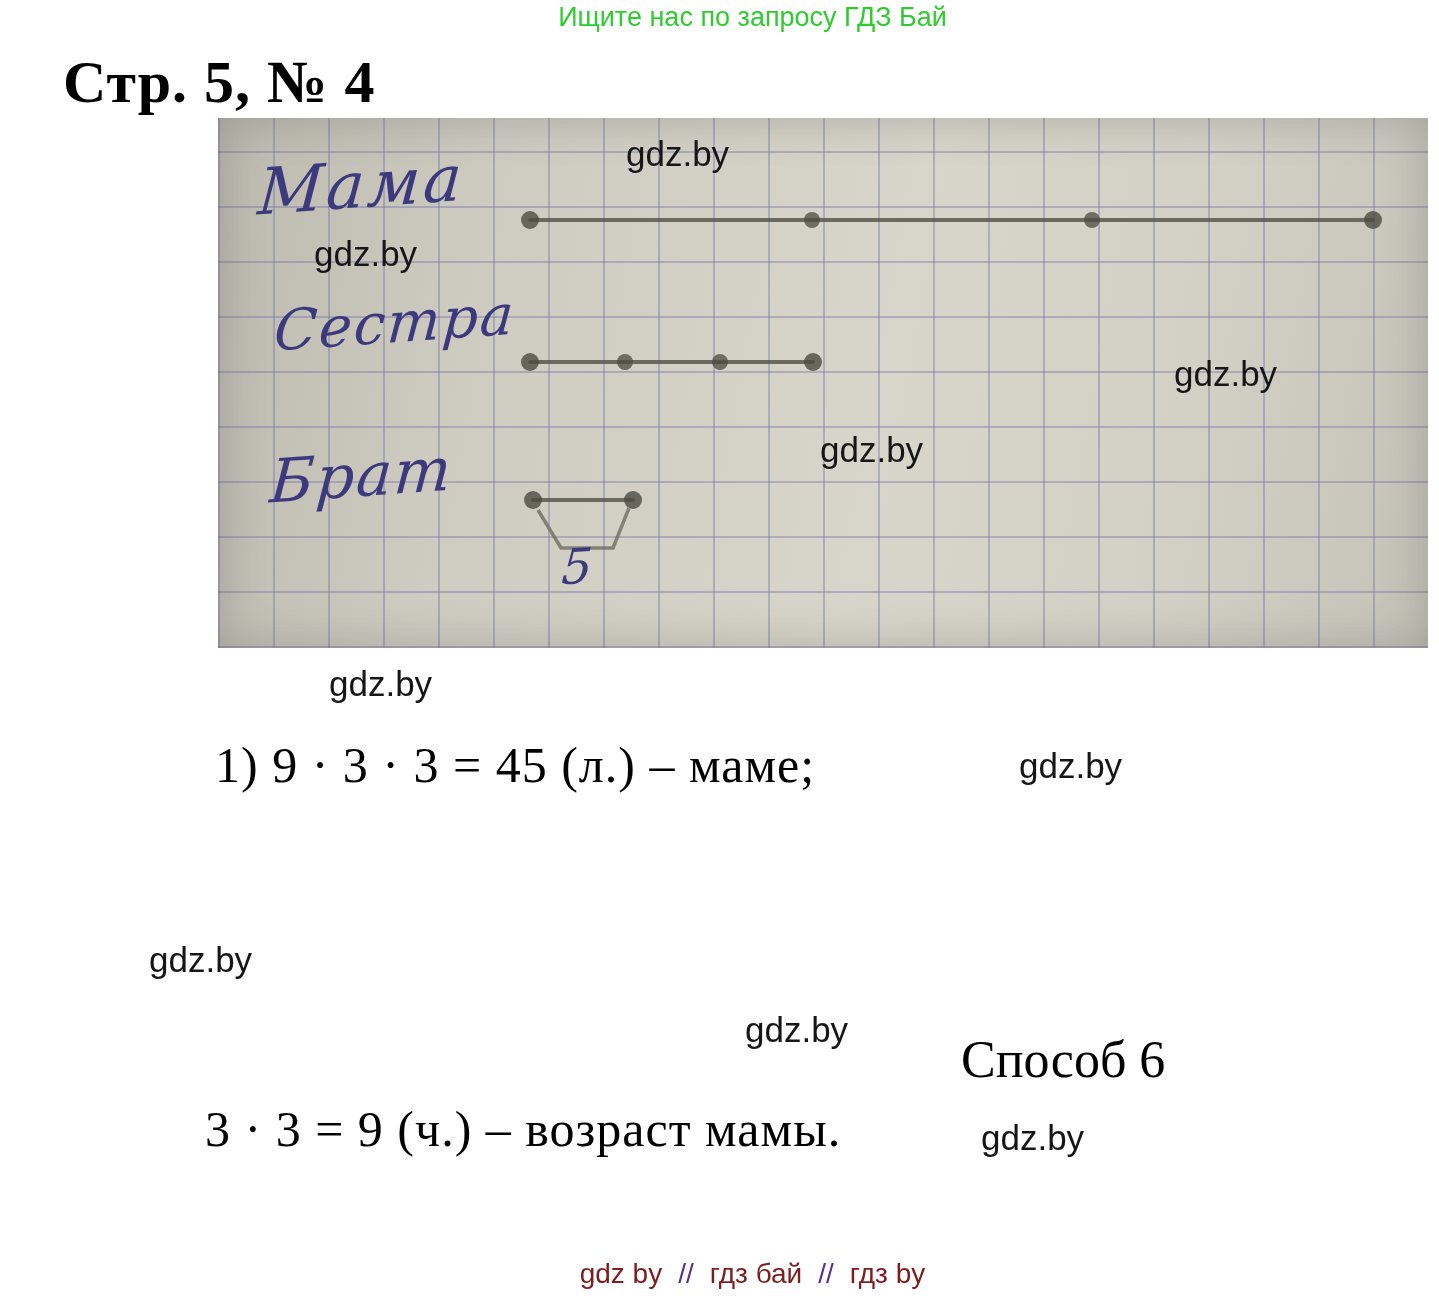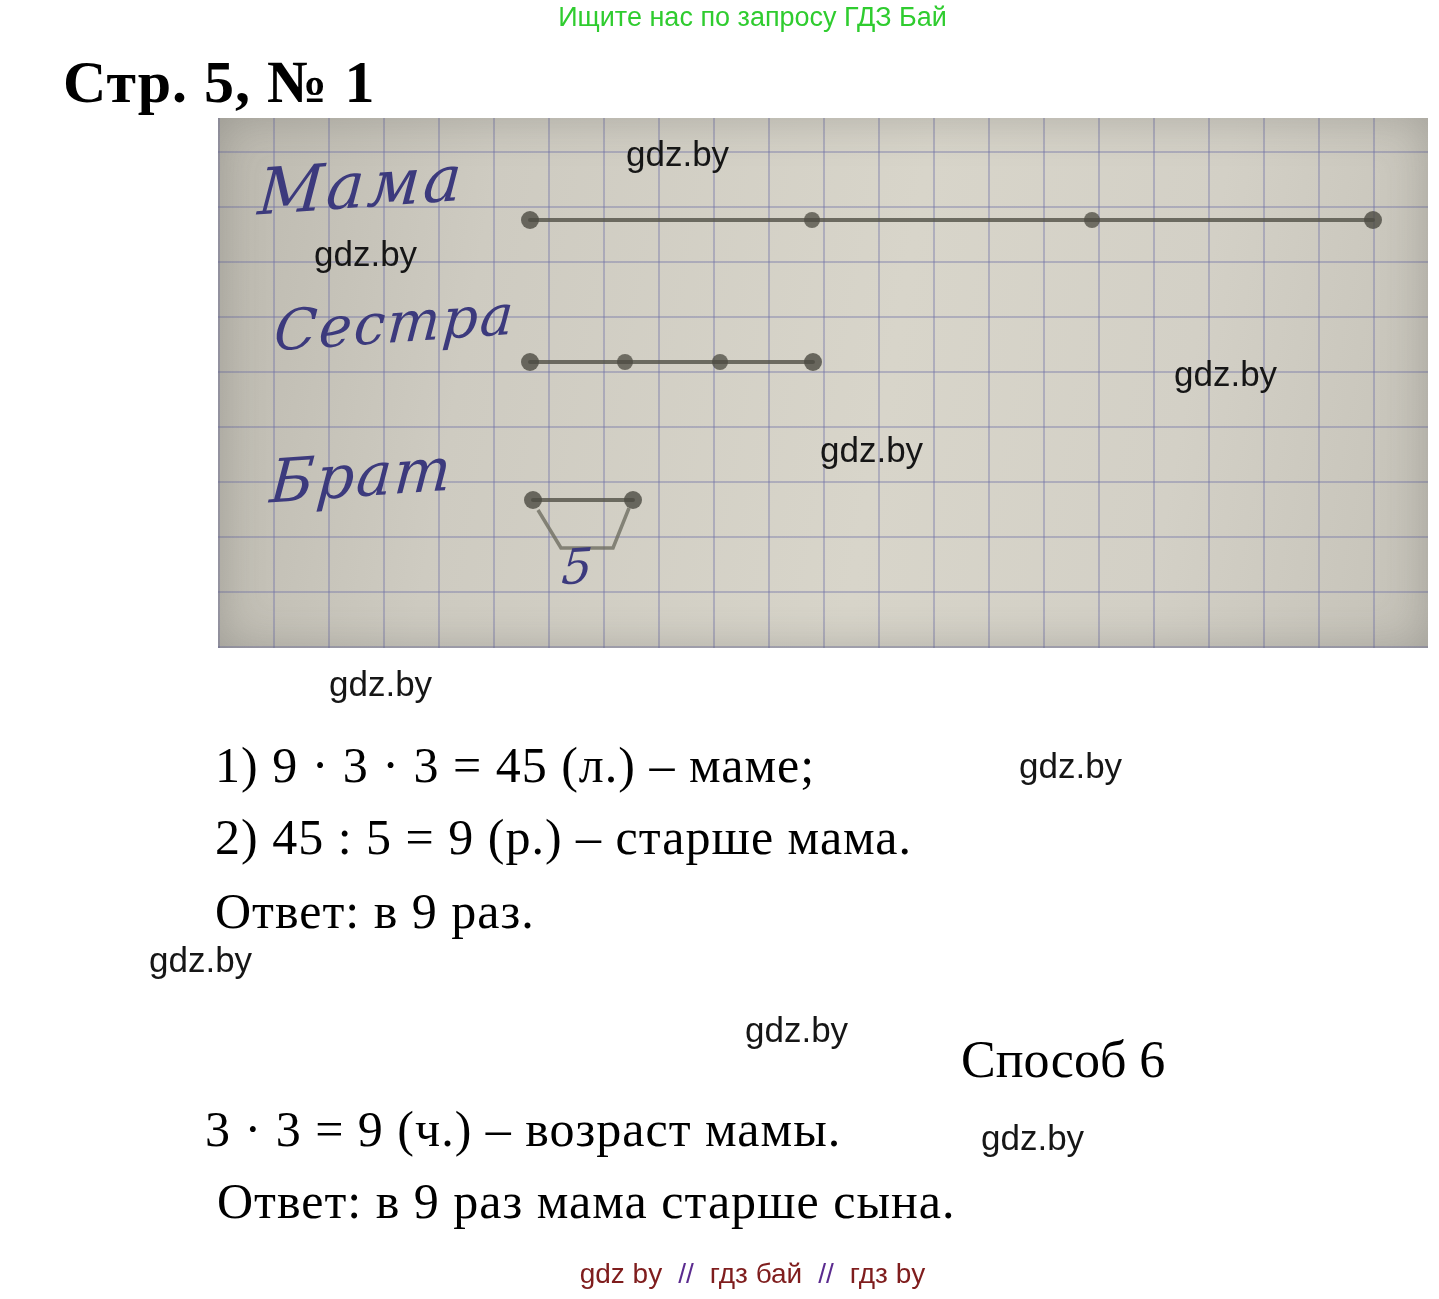--- a/index.html
+++ b/index.html
@@ -44,21 +44,21 @@
           font-size:28px;color:#5b2b8f;}
   .footer a{color:#7f1d1d;text-decoration:none;}
 </style>
 </head>
 <body>
 
 <div class="page">
 
   <div class="banner">Ищите нас по запросу ГДЗ Бай</div>
 
-  <div class="title">Стр. 5, № 1</div>
+  <div class="title">Стр. 5, № 4</div>
 
   <div class="photo">
 
     <svg width="1210" height="530" viewBox="0 0 1210 530">
 
       <line x1="312" y1="102" x2="1155" y2="102" stroke="#55544a" stroke-width="4" stroke-linecap="round" opacity="0.82"></line>
       <circle cx="312" cy="102" r="9" fill="#4c4b42" opacity="0.8"></circle>
       <circle cx="594" cy="102" r="8" fill="#4c4b42" opacity="0.75"></circle>
       <circle cx="874" cy="102" r="8" fill="#4c4b42" opacity="0.75"></circle>
       <circle cx="1155" cy="102" r="9" fill="#4c4b42" opacity="0.8"></circle>
@@ -87,26 +87,23 @@
     <div class="wm" style="left:602px;top:312px;">gdz.by</div>
   </div>
 
   <div class="wm" style="left:296px;top:664px;">gdz.by</div>
   <div class="wm" style="left:986px;top:746px;">gdz.by</div>
   <div class="wm" style="left:116px;top:940px;">gdz.by</div>
   <div class="wm" style="left:712px;top:1010px;">gdz.by</div>
   <div class="wm" style="left:948px;top:1118px;">gdz.by</div>
 
   <div class="eq" style="left:182px;top:736px;">1) 9 · 3 · 3 = 45 (л.) – маме;</div>
-  <div class="eq" style="left:182px;top:808px;">2) 45 : 5 = 9 (р.) – старше мама.</div>
-  <div class="eq" style="left:182px;top:882px;">Ответ: в 9 раз.</div>
 
   <div class="heading" style="left:928px;top:1030px;">Способ 6</div>
   <div class="eq" style="left:172px;top:1100px;">3 · 3 = 9 (ч.) – возраст мамы.</div>
-  <div class="eq" style="left:184px;top:1172px;">Ответ: в 9 раз мама старше сына.</div>
 
   <div class="footer">
     <a href="#">gdz by</a>
     <span>//</span>
     <a href="#">гдз бай</a>
     <span>//</span>
     <a href="#">гдз by</a>
   </div>
 
 </div>

